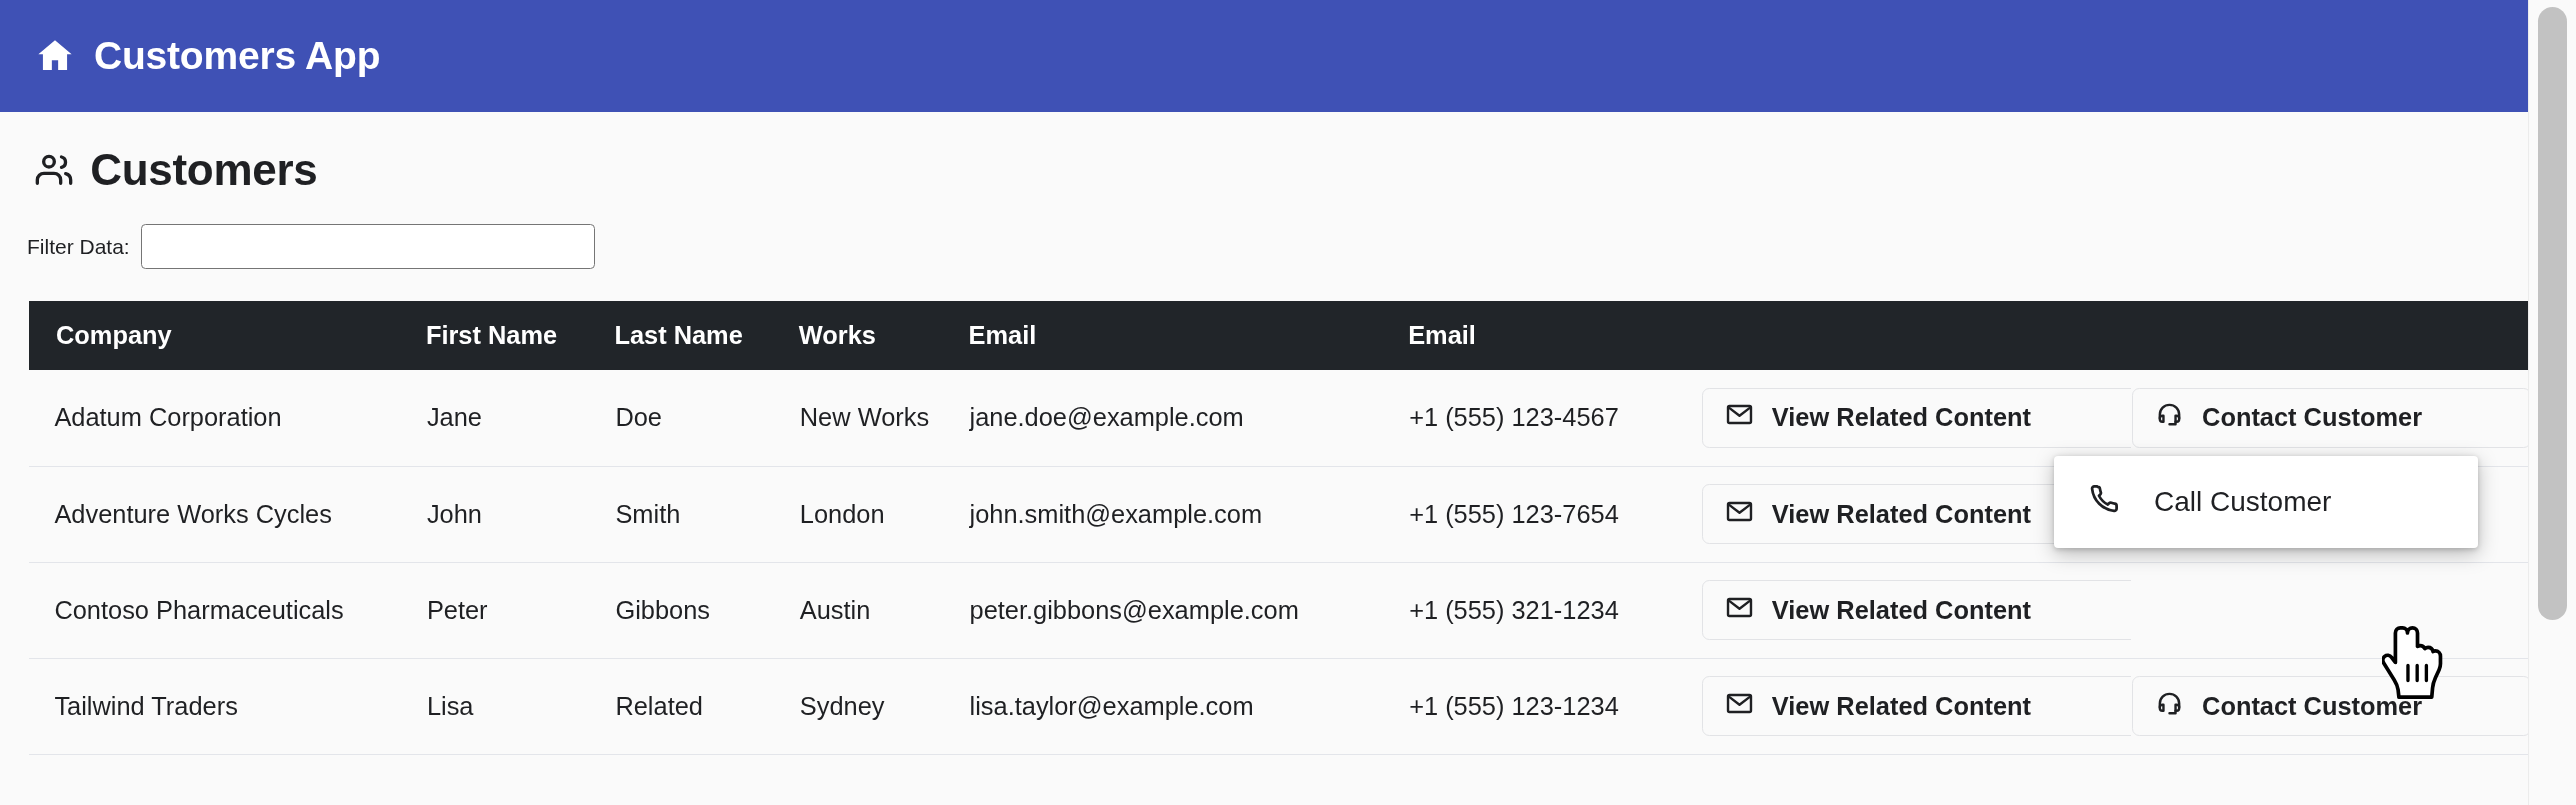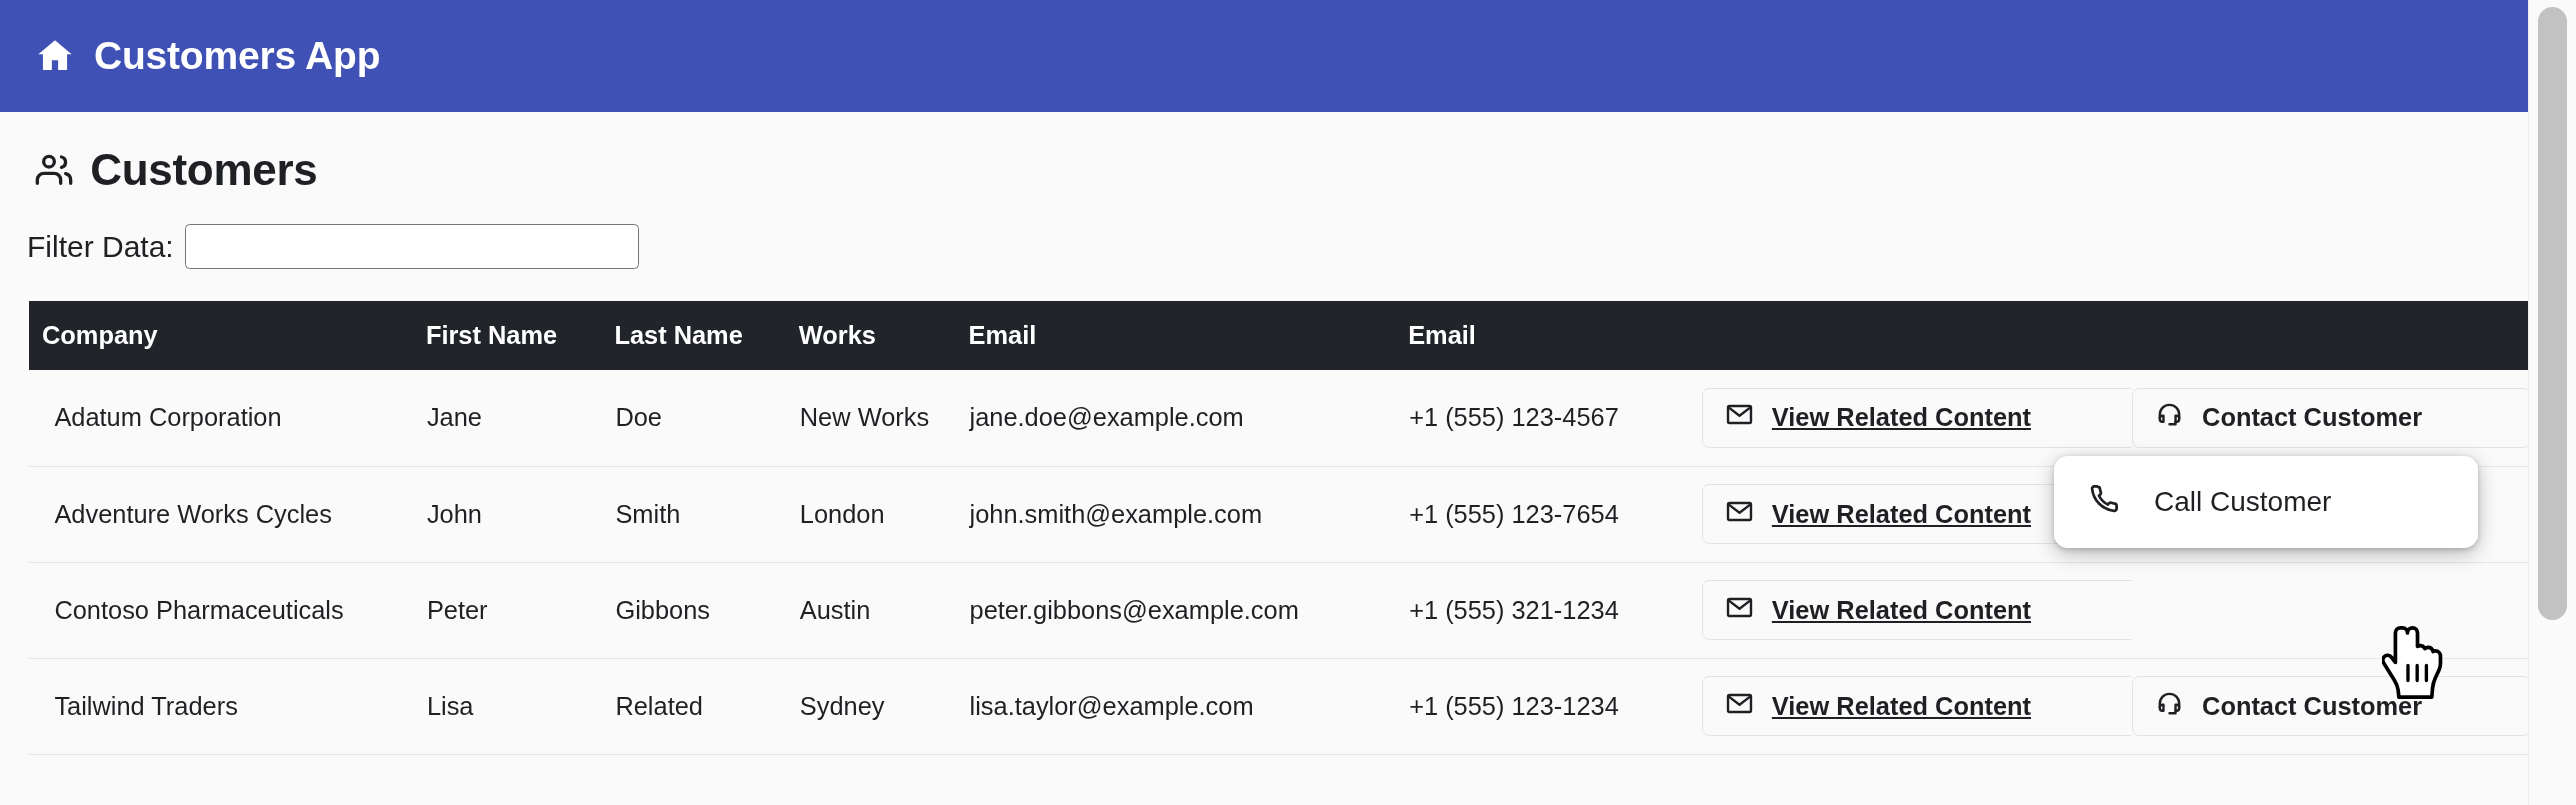--- a/index.html
+++ b/index.html
@@ -69,21 +69,21 @@
     margin-left: 16.3px;
     letter-spacing: -0.3px;
   }
 
   .filter-row {
     display: flex;
     align-items: center;
     padding: 29px 0 0 27px;
   }
   .filter-label {
-    font-size: 30px;
+    font-size: 21px;
     color: #1f2023;
     margin-right: 11px;
     white-space: nowrap;
     text-align: right;
   }
   .filter-input {
     width: 454px;
     height: 45px;
     border: 1.8px solid #757575;
     border-radius: 4.5px;
@@ -110,21 +110,21 @@
     background: #212529;
     color: #ffffff;
     font-size: 25.4px;
     font-weight: bold;
     text-align: left;
     height: 69px;
     padding: 0 0 0 0;
     vertical-align: middle;
     white-space: nowrap;
   }
-  table.customers thead th:first-child { padding-left: 13px; }
+  table.customers thead th:first-child { padding-left: 27px; }
 
   table.customers tbody td {
     font-size: 25.4px;
     color: #1f2023;
     height: 96px;
     vertical-align: middle;
     border-bottom: 1.8px solid #e3e5ea;
     background: #fafafa;
     white-space: nowrap;
     overflow: hidden;
@@ -151,31 +151,31 @@
     border: 1.8px solid #e2e3e6;
     border-radius: 7.3px;
     font-size: 25.4px;
     font-weight: bold;
     color: #1f2023;
     cursor: pointer;
     font-family: "Liberation Sans", sans-serif;
     white-space: nowrap;
   }
   .action-btn svg { flex: 0 0 auto; }
-  .btn-view { width: 449px; text-decoration: underline; }
+  .btn-view { width: 449px; }
   .btn-contact { width: 399px; }
 
   
   .dropdown-menu {
     position: absolute;
     left: 2054px;
     top: 456px;
     width: 424px;
     background: #ffffff;
-    border-radius: 14px;
+    border-radius: 4px;
     box-shadow: 0 5.4px 20px rgba(0,0,0,0.26), 0 1.8px 5.4px rgba(0,0,0,0.16);
     overflow: hidden;
     z-index: 40;
     padding: 7.3px 0;
   }
   .menu-item {
     display: flex;
     align-items: center;
     height: 77px;
     padding-left: 34px;

